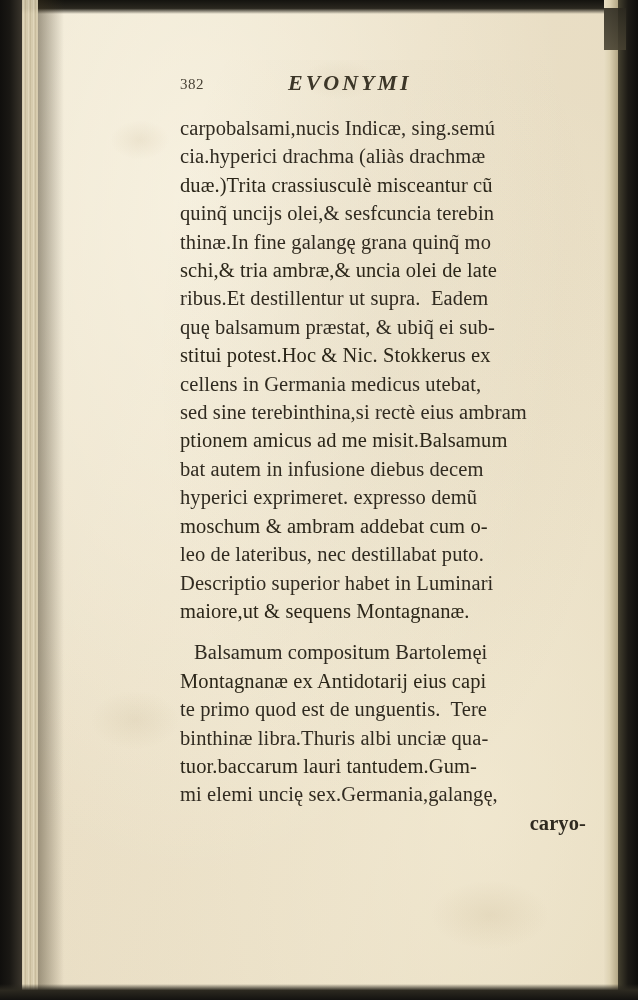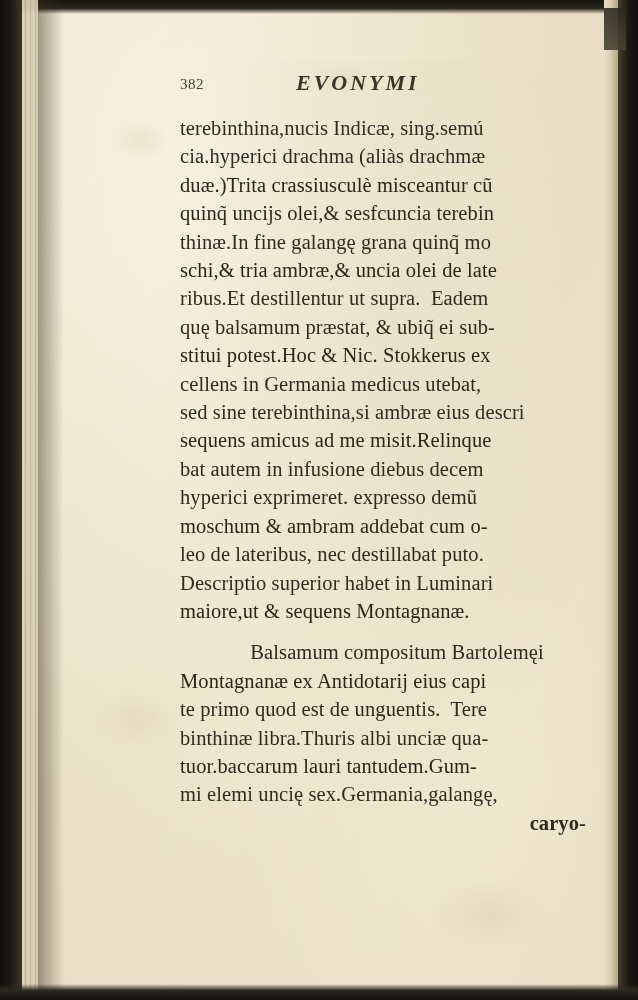--- a/index.html
+++ b/index.html
@@ -98,21 +98,21 @@
   .folio {
     position: absolute;
     left: 0;
     top: 6px;
     font-size: 15px;
     color: #4a4336;
     letter-spacing: 0.5px;
   }
   .running-head {
     position: absolute;
-    left: 116px;
+    left: 108px;
     top: 0px;
     font-family: "Liberation Serif", serif;
     font-style: italic;
     font-weight: 700;
     font-size: 22px;
     letter-spacing: 3px;
     color: #3c3628;
   }
 
   .body-lines {
@@ -122,21 +122,20 @@
   .line {
     font-size: 20.5px;
     line-height: 28.4px;
     color: #2f2a20;
     white-space: pre;
     letter-spacing: 0.1px;
     text-rendering: optimizeLegibility;
   }
   .line.indent {
     padding-left: 14px;
-    text-align: center;
   }
   .line.right {
     text-align: right;
     padding-right: 14px;
     font-weight: bold;
   }
   .para-gap {
     height: 13px;
   }
 
@@ -177,32 +176,32 @@
 
   <div id="text-block">
 
     <div class="header-row">
       <div class="folio">382</div>
       <div class="running-head">EVONYMI</div>
     </div>
 
     <div class="body-lines">
 
-      <div class="line">terebinthina,nucis Indicæ, sing.semú</div>
+      <div class="line">carpobalsami,nucis Indicæ, sing.semú</div>
       <div class="line">cia.hyperici drachma (aliàs drachmæ</div>
       <div class="line">duæ.)Trita crassiusculè misceantur cũ</div>
       <div class="line">quinq̃ uncijs olei,&amp; sesfcuncia terebin</div>
       <div class="line">thinæ.In fine galangę grana quinq̃ mo</div>
       <div class="line">schi,&amp; tria ambræ,&amp; uncia olei de late</div>
       <div class="line">ribus.Et destillentur ut supra.  Eadem</div>
       <div class="line">quę balsamum præstat, &amp; ubiq̃ ei sub-</div>
       <div class="line">stitui potest.Hoc &amp; Nic. Stokkerus ex</div>
       <div class="line">cellens in Germania medicus utebat,</div>
-      <div class="line">sed sine terebinthina,si ambræ eius descri</div>
-      <div class="line">sequens amicus ad me misit.Relinque</div>
+      <div class="line">sed sine terebinthina,si rectè eius ambram</div>
+      <div class="line">ptionem amicus ad me misit.Balsamum</div>
       <div class="line">bat autem in infusione diebus decem</div>
       <div class="line">hyperici exprimeret. expresso demũ</div>
       <div class="line">moschum &amp; ambram addebat cum o-</div>
       <div class="line">leo de lateribus, nec destillabat puto.</div>
       <div class="line">Descriptio superior habet in Luminari</div>
       <div class="line">maiore,ut &amp; sequens Montagnanæ.</div>
 
       <div class="para-gap"></div>
 
       <div class="line indent">Balsamum compositum Bartolemęi</div>

